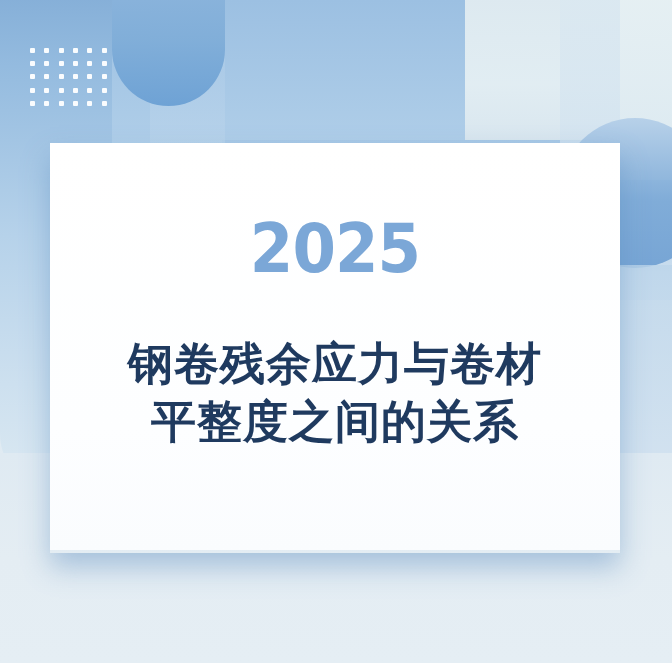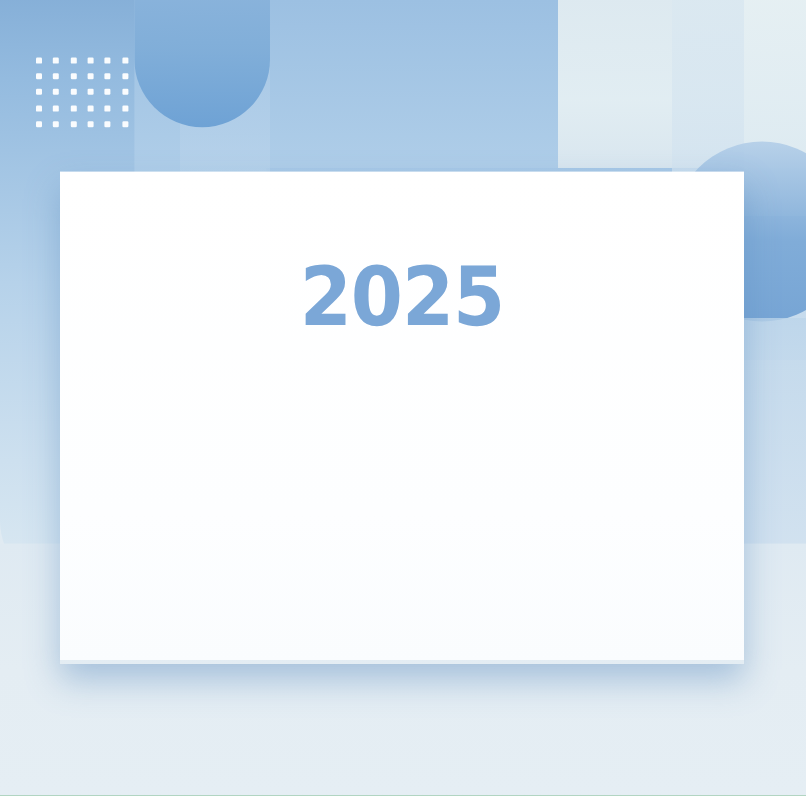--- a/index.html
+++ b/index.html
@@ -221,15 +221,19 @@
       <i></i>
       <i></i>
       <i></i>
       <i></i>
       <i></i>
   </div>
 
   <div class="card-shadow"></div>
   <div class="card">
     <div class="year">2025</div>
+    <div class="title">
+      <span class="line">钢卷残余应力与卷材</span>
+      <span class="line">平整度之间的关系</span>
+    </div>
   </div>
 
 </div>
 
 </body></html>

